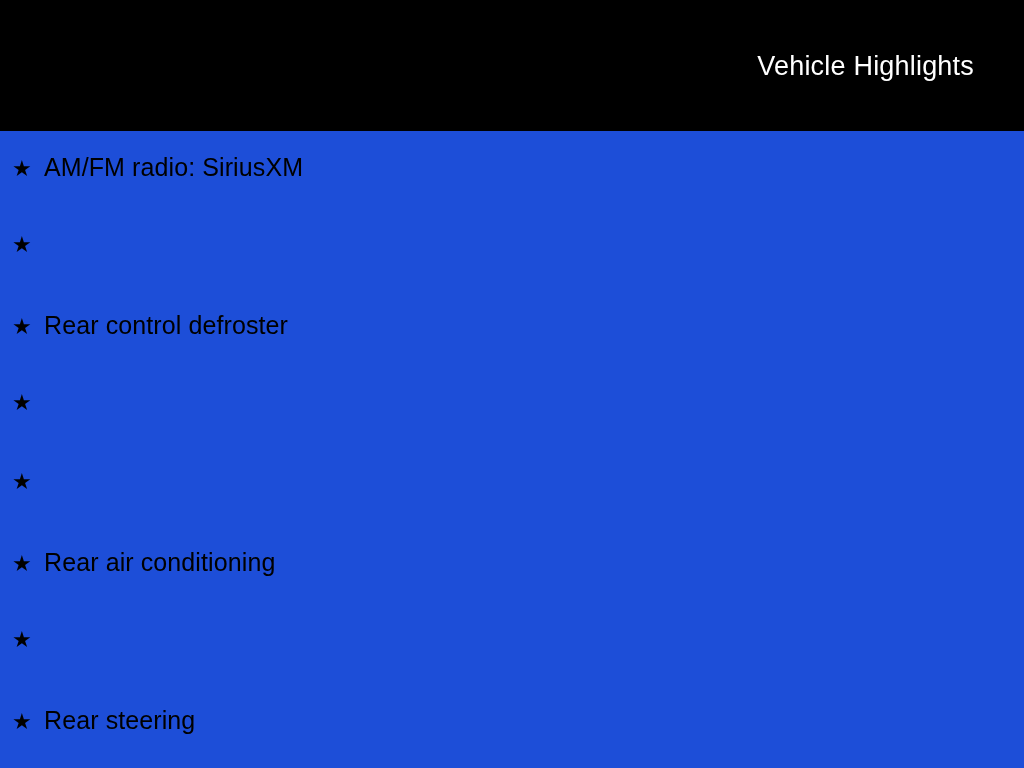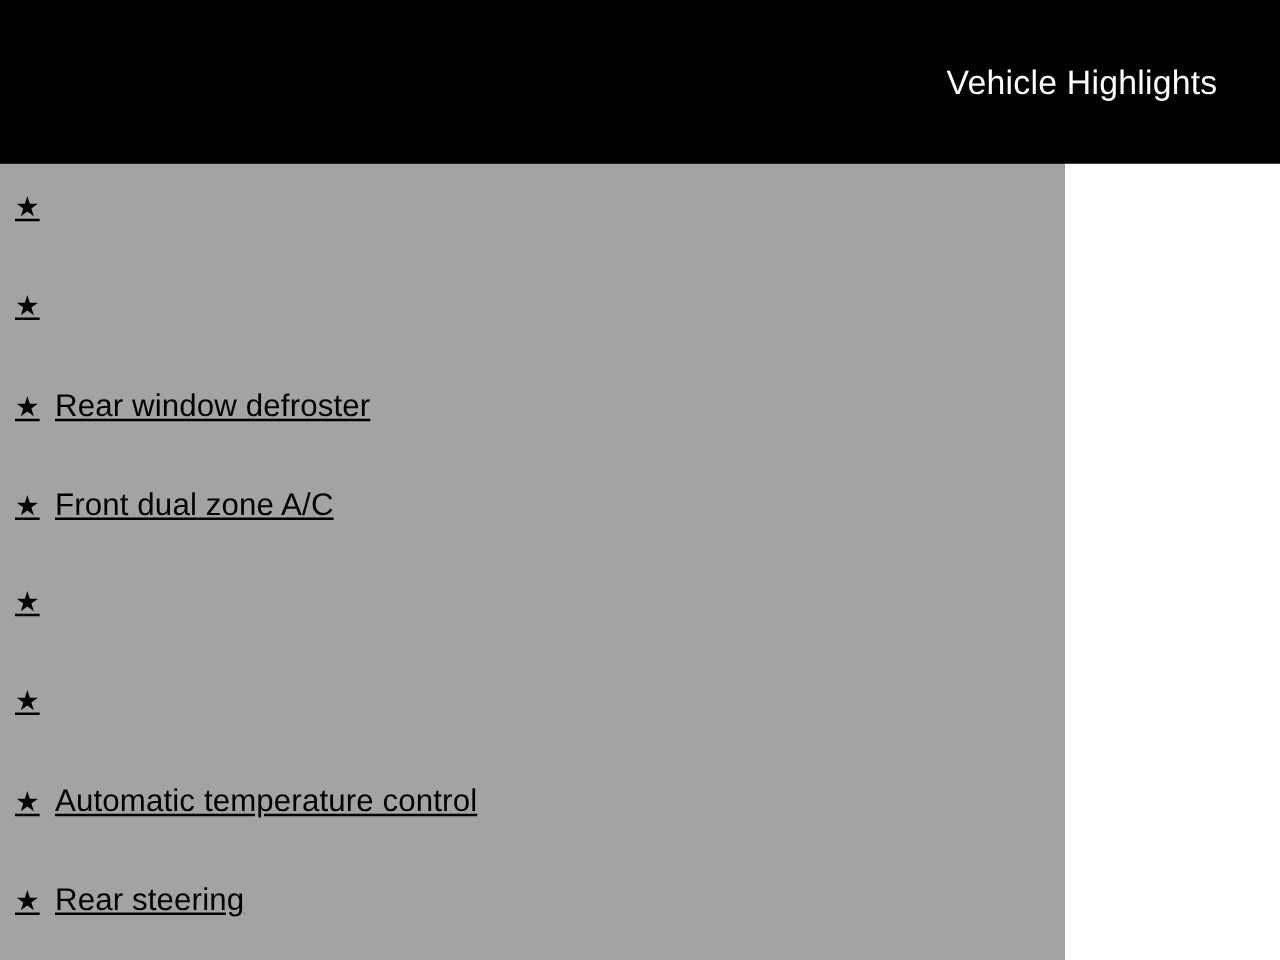--- a/index.html
+++ b/index.html
@@ -7,25 +7,24 @@
     padding: 0;
   }
   body {
     width: 1024px;
     height: 768px;
     background: #ffffff;
     font-family: "Liberation Sans", sans-serif;
     overflow: hidden;
   }
   .page {
-    width: 852px;
+    width: 1024px;
     height: 768px;
     position: relative;
-    background: #a3a3a3;
-    text-decoration: underline;
+    background: #1d4ed8;
   }
   .header-bar {
     width: 1024px;
     height: 131px;
     background: #000000;
     position: relative;
     box-sizing: border-box;
   }
   .header-title {
     position: absolute;
@@ -72,47 +71,47 @@
 <div class="page">
 
   <div class="header-bar">
     <div class="header-title">Vehicle Highlights</div>
   </div>
 
   <ul class="highlights-list">
 
     <li class="highlight-item">
       <span class="bullet-star">★</span>
+      <span class="highlight-label">AM/FM radio: SiriusXM</span>
     </li>
 
     <li class="highlight-item">
       <span class="bullet-star">★</span>
     </li>
 
     <li class="highlight-item">
       <span class="bullet-star">★</span>
-      <span class="highlight-label">Rear window defroster</span>
-    </li>
-
-    <li class="highlight-item">
-      <span class="bullet-star">★</span>
-      <span class="highlight-label">Front dual zone A/C</span>
+      <span class="highlight-label">Rear control defroster</span>
     </li>
 
     <li class="highlight-item">
       <span class="bullet-star">★</span>
     </li>
 
     <li class="highlight-item">
       <span class="bullet-star">★</span>
     </li>
 
     <li class="highlight-item">
       <span class="bullet-star">★</span>
-      <span class="highlight-label">Automatic temperature control</span>
+      <span class="highlight-label">Rear air conditioning</span>
+    </li>
+
+    <li class="highlight-item">
+      <span class="bullet-star">★</span>
     </li>
 
     <li class="highlight-item">
       <span class="bullet-star">★</span>
       <span class="highlight-label">Rear steering</span>
     </li>
 
   </ul>
 
 </div>

